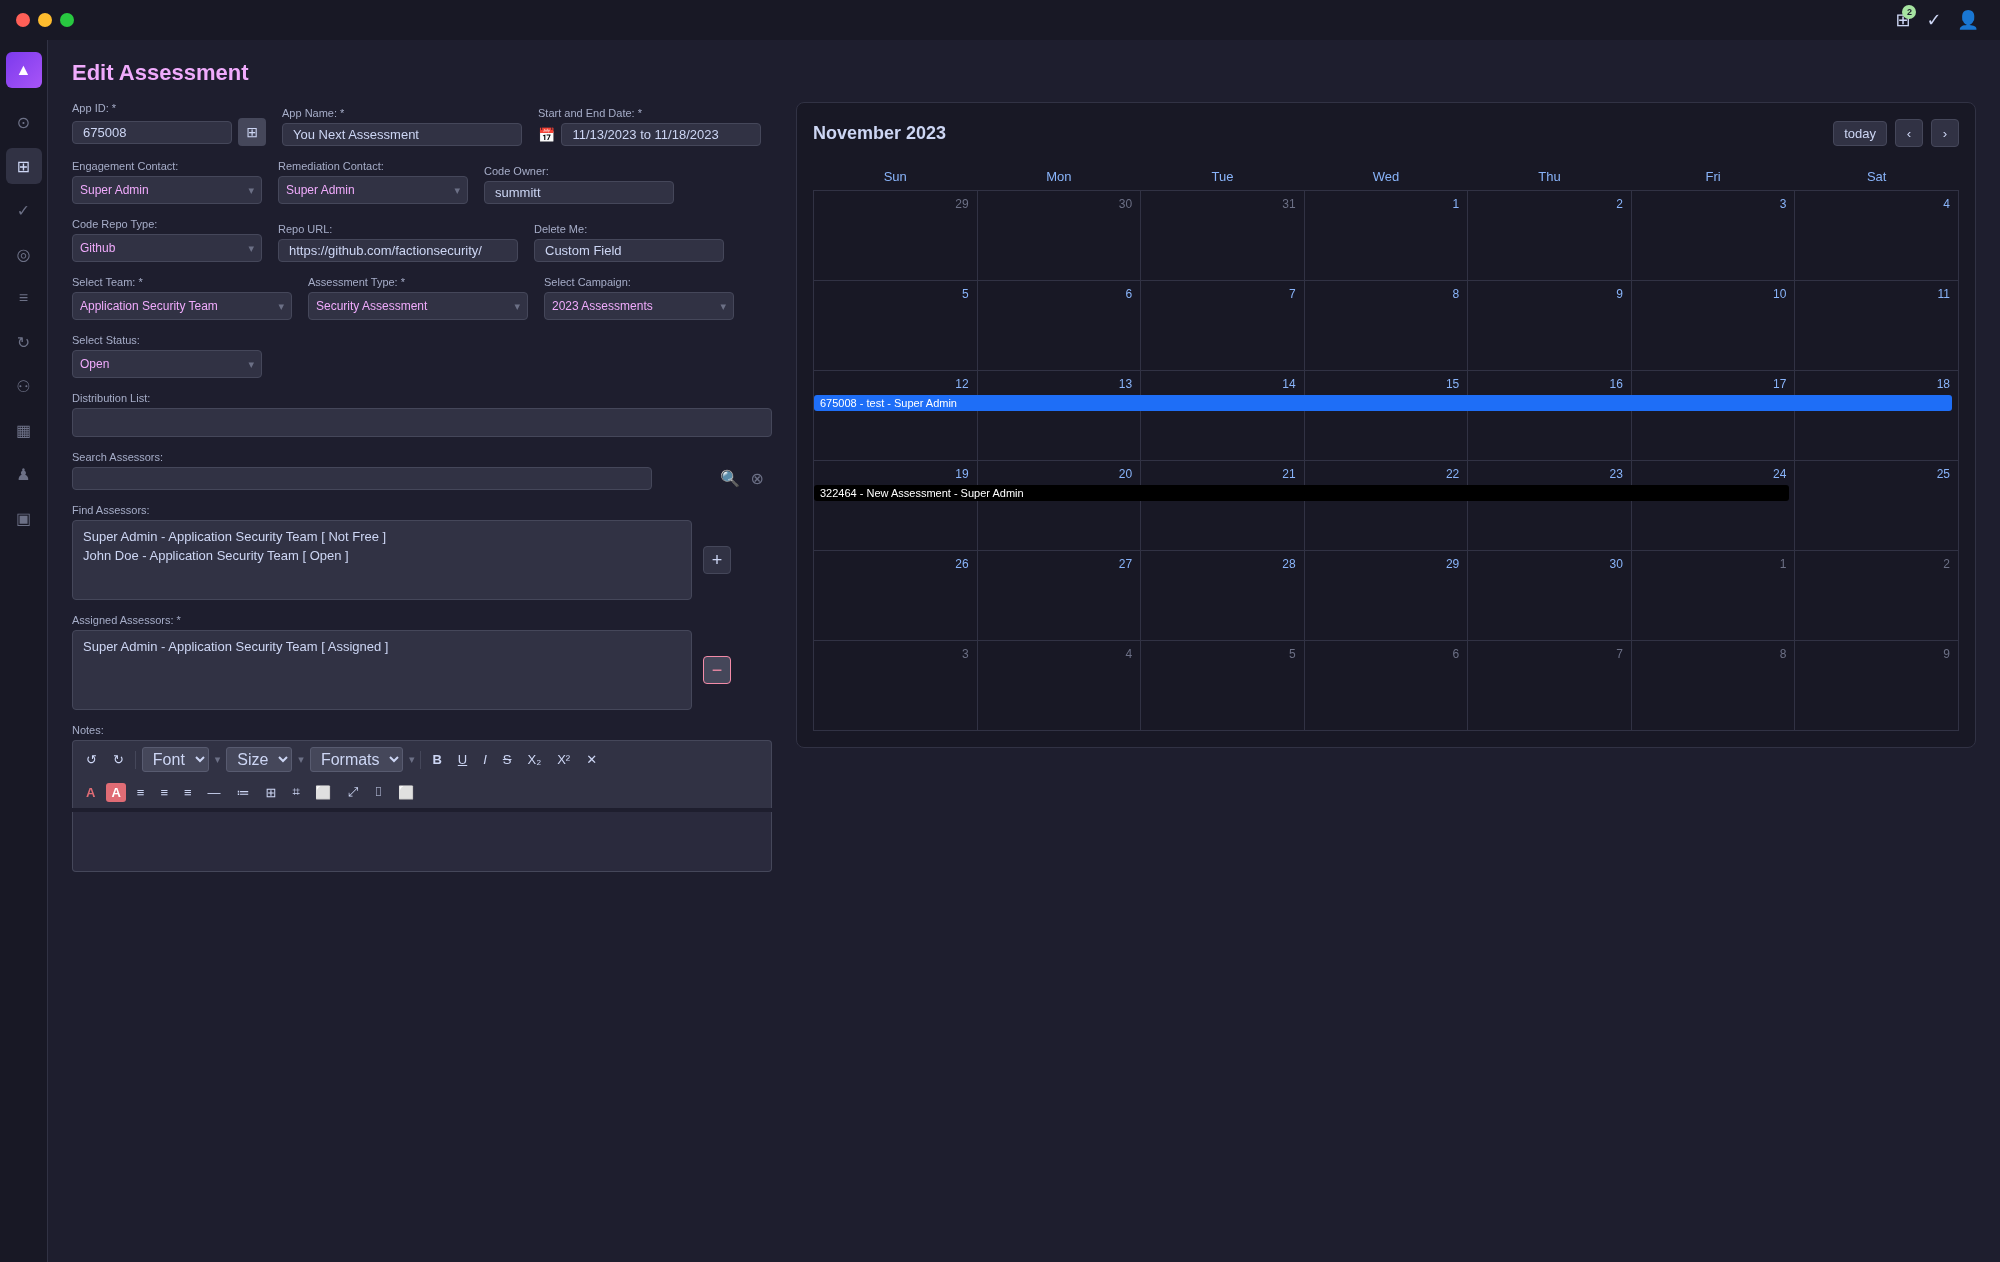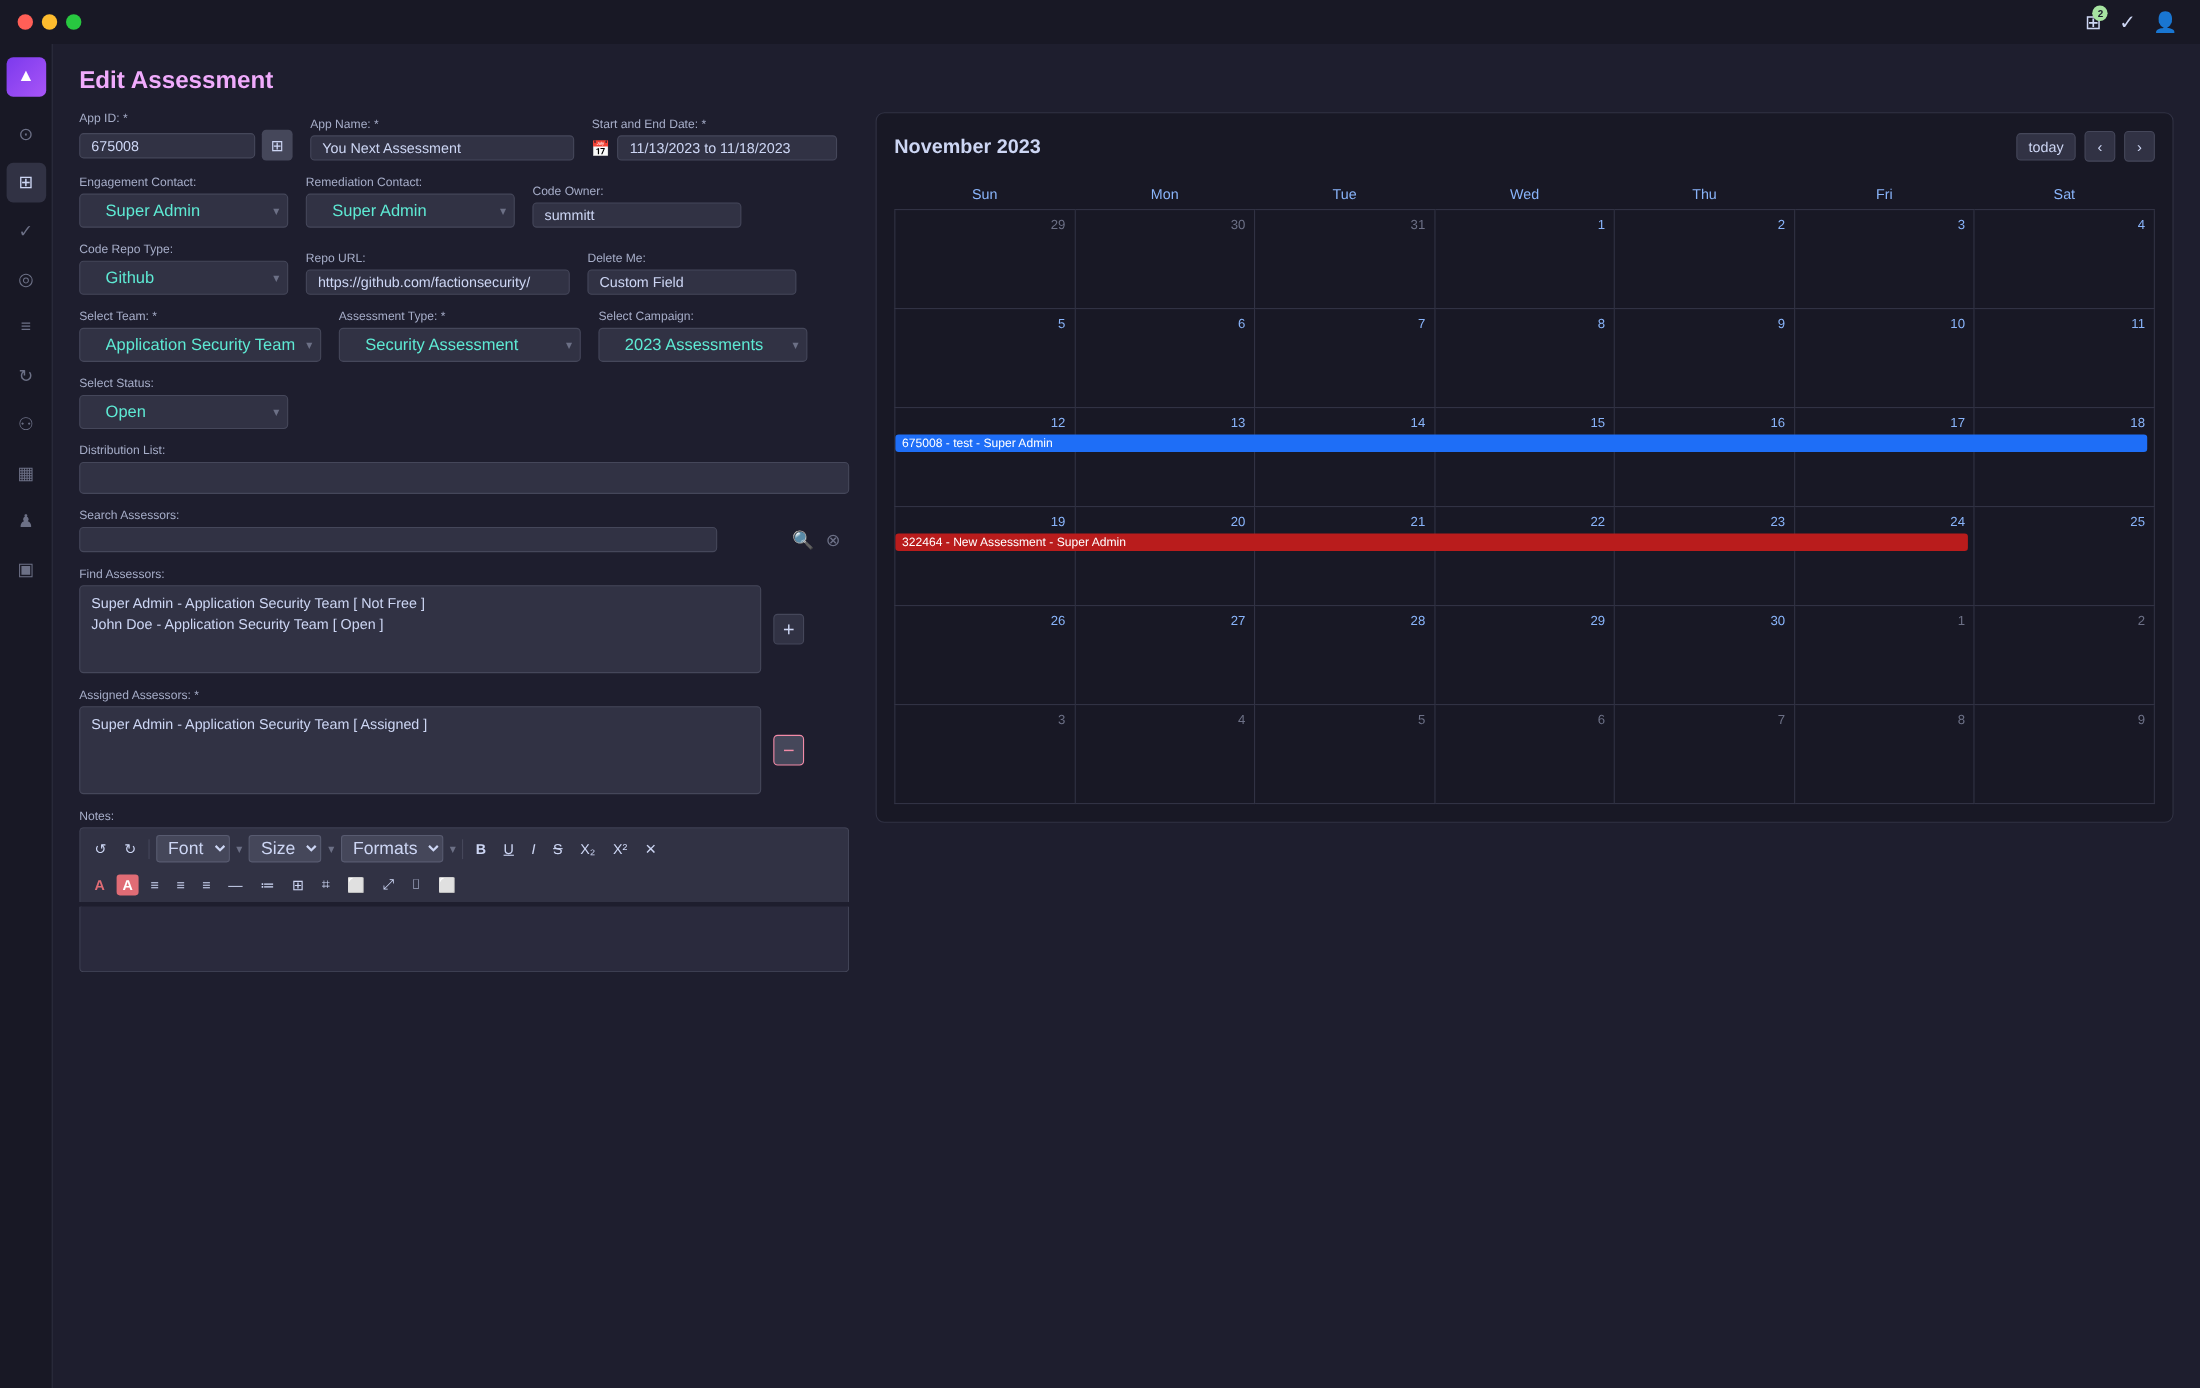--- a/index.html
+++ b/index.html
@@ -147,23 +147,23 @@
       border-radius: 4px;
       color: #cdd6f4;
       padding: 3px 10px;
       font-size: 13px;
       outline: none;
     }
     .field-select {
       background: #313244;
       border: 1px solid #45475a;
       border-radius: 4px;
-      color: #5eead4;
-      padding: 6px 23px;
-      font-size: 15px;
+      color: #f0abfc;
+      padding: 6px 7px;
+      font-size: 12px;
       outline: none;
       appearance: none;
       cursor: pointer;
     }
     .select-wrapper {
       position: relative;
       display: inline-block;
     }
     .select-wrapper::after {
       content: '▾';
@@ -377,21 +377,21 @@
       border-radius: 3px;
       padding: 2px 6px;
       font-size: 11px;
       color: white;
       margin-top: 2px;
       white-space: nowrap;
       overflow: hidden;
       text-overflow: ellipsis;
     }
     .event-blue { background: #1e6ef7; }
-    .event-pink { background: #b91c1c; }
+    .event-pink { background: #000000; }
     .w-160 { width: 160px; }
     .w-190 { width: 190px; }
     .w-200 { width: 200px; }
     .w-220 { width: 220px; }
     .w-240 { width: 240px; }
     .notes-area {
       background: #2a2a3d;
       border: 1px solid #45475a;
       border-top: none;
       border-radius: 0 0 4px 4px;

